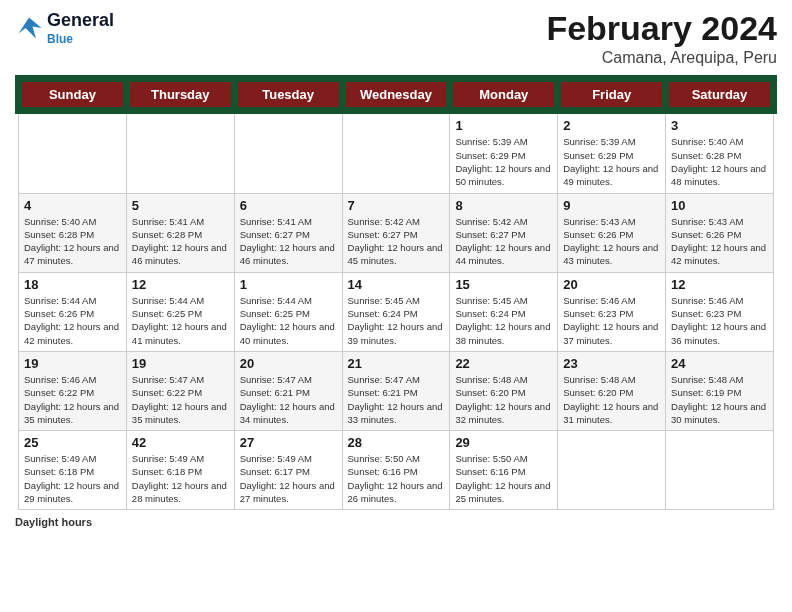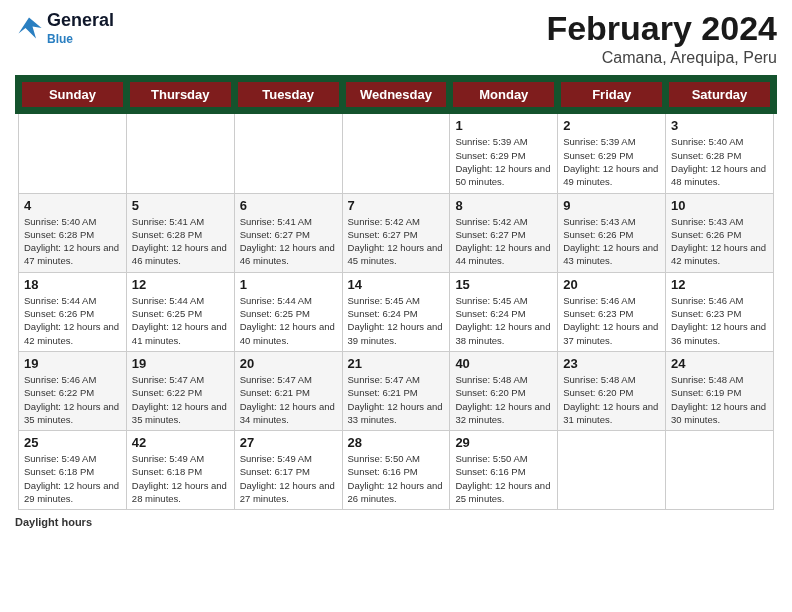--- a/index.html
+++ b/index.html
@@ -220,21 +220,21 @@
           </td>
           <td>
             <span class="day-number">20</span>
             <div class="day-info">Sunrise: 5:47 AM<br>Sunset: 6:21 PM<br>Daylight: 12 hours and 34 minutes.</div>
           </td>
           <td>
             <span class="day-number">21</span>
             <div class="day-info">Sunrise: 5:47 AM<br>Sunset: 6:21 PM<br>Daylight: 12 hours and 33 minutes.</div>
           </td>
           <td>
-            <span class="day-number">40</span>
+            <span class="day-number">22</span>
             <div class="day-info">Sunrise: 5:48 AM<br>Sunset: 6:20 PM<br>Daylight: 12 hours and 32 minutes.</div>
           </td>
           <td>
             <span class="day-number">23</span>
             <div class="day-info">Sunrise: 5:48 AM<br>Sunset: 6:20 PM<br>Daylight: 12 hours and 31 minutes.</div>
           </td>
           <td>
             <span class="day-number">24</span>
             <div class="day-info">Sunrise: 5:48 AM<br>Sunset: 6:19 PM<br>Daylight: 12 hours and 30 minutes.</div>
           </td>

